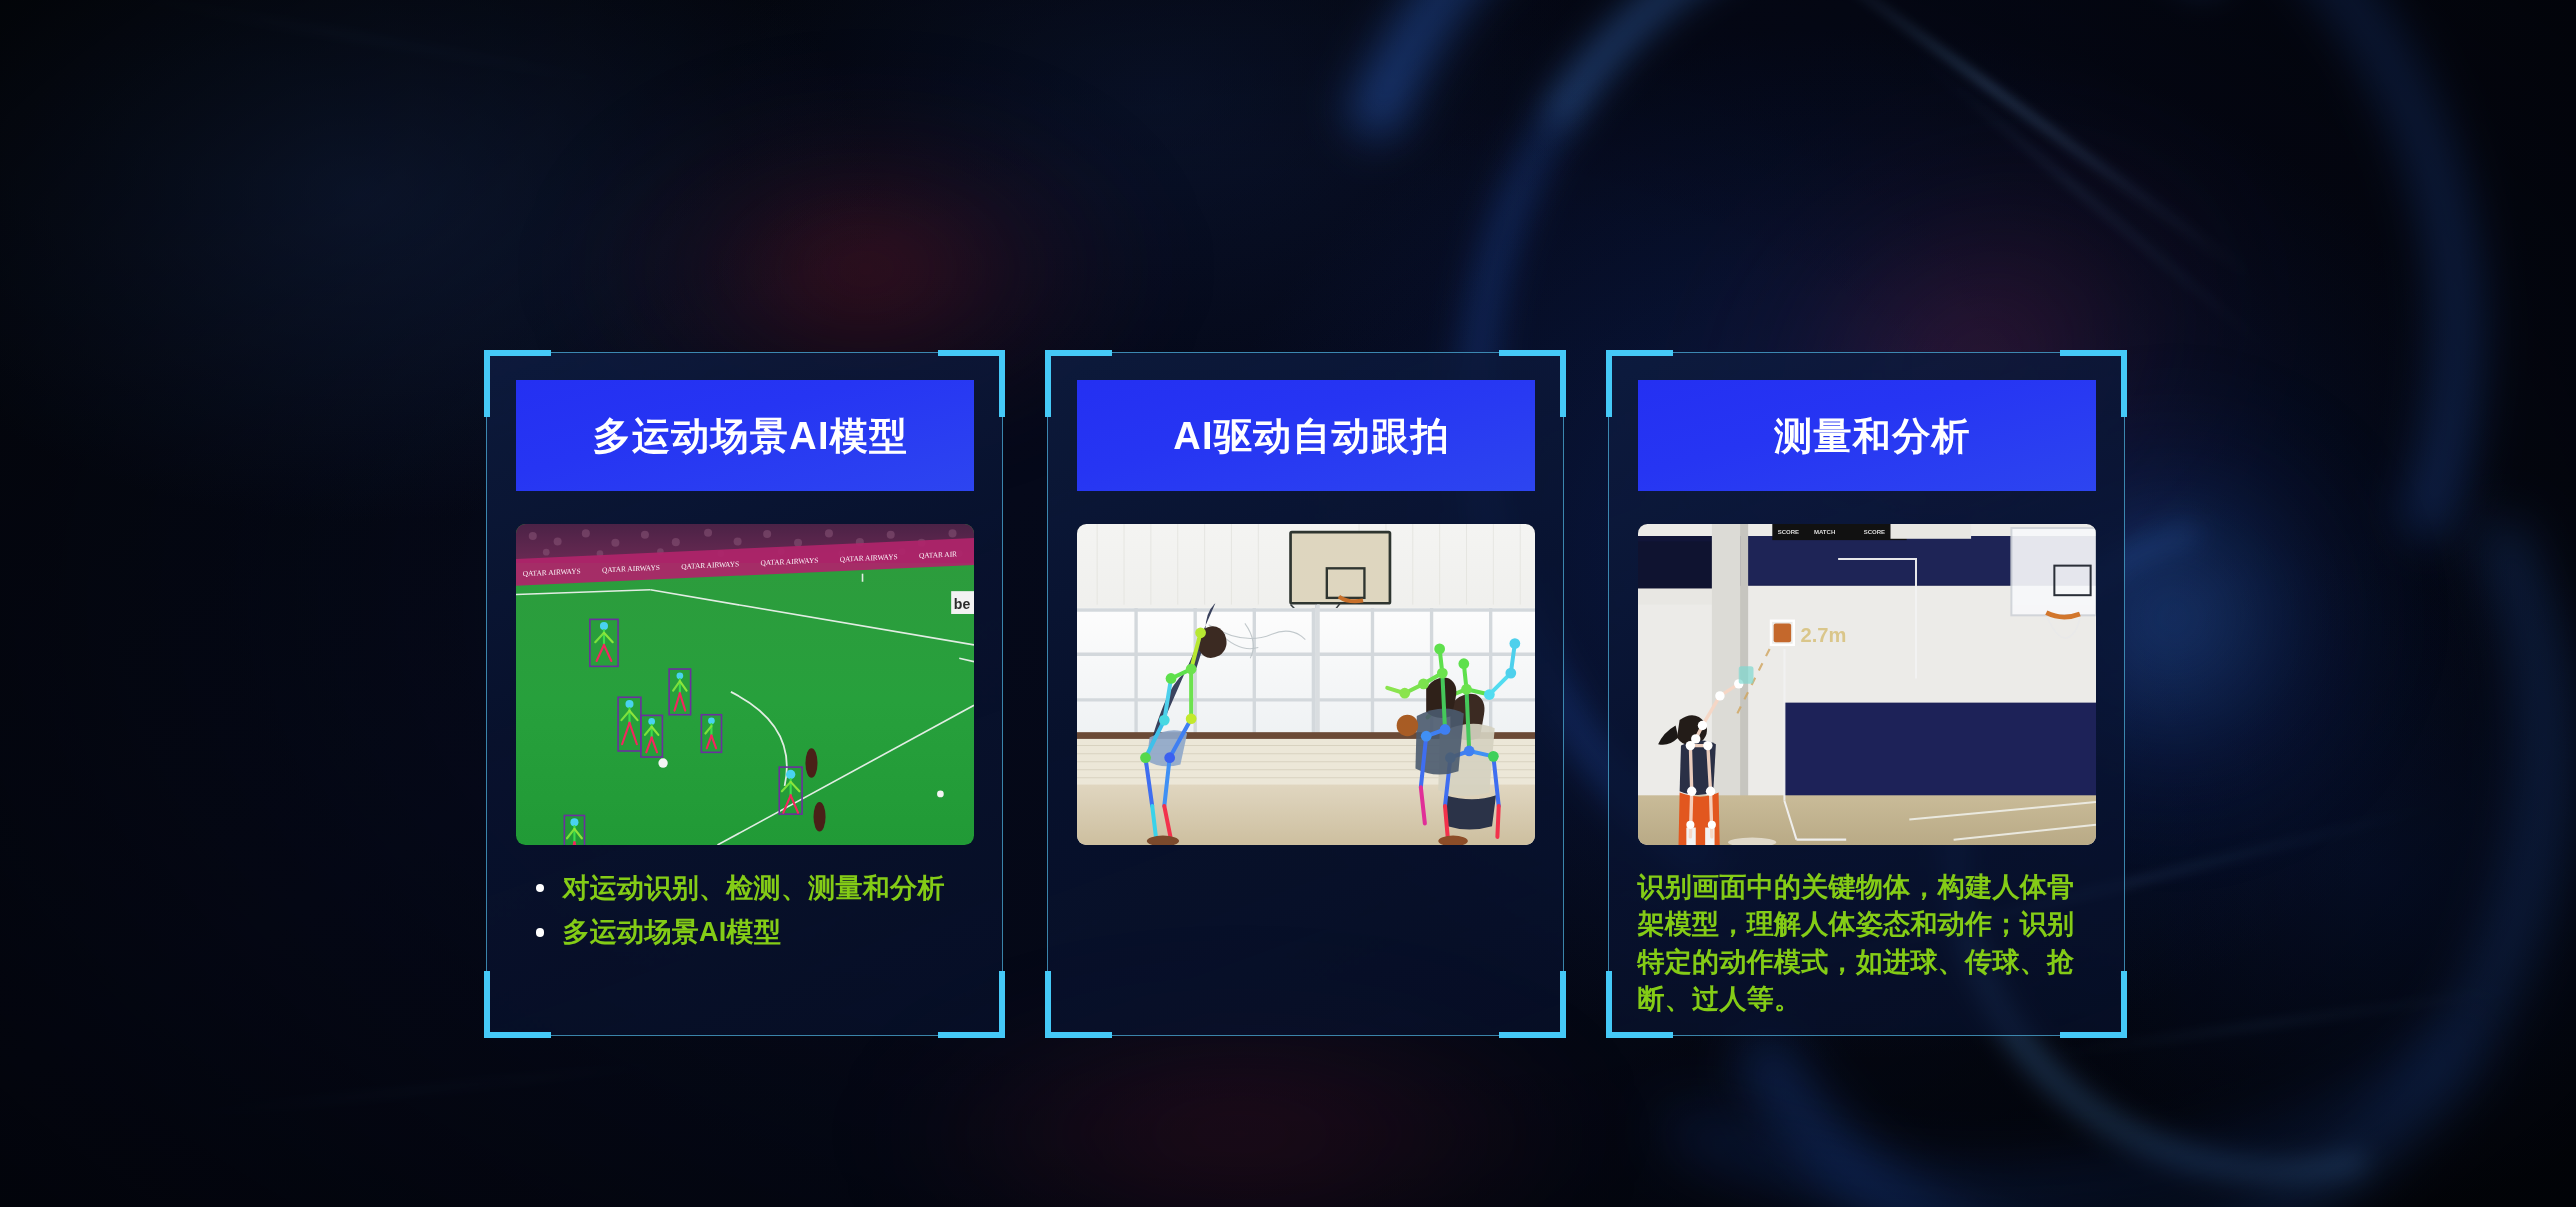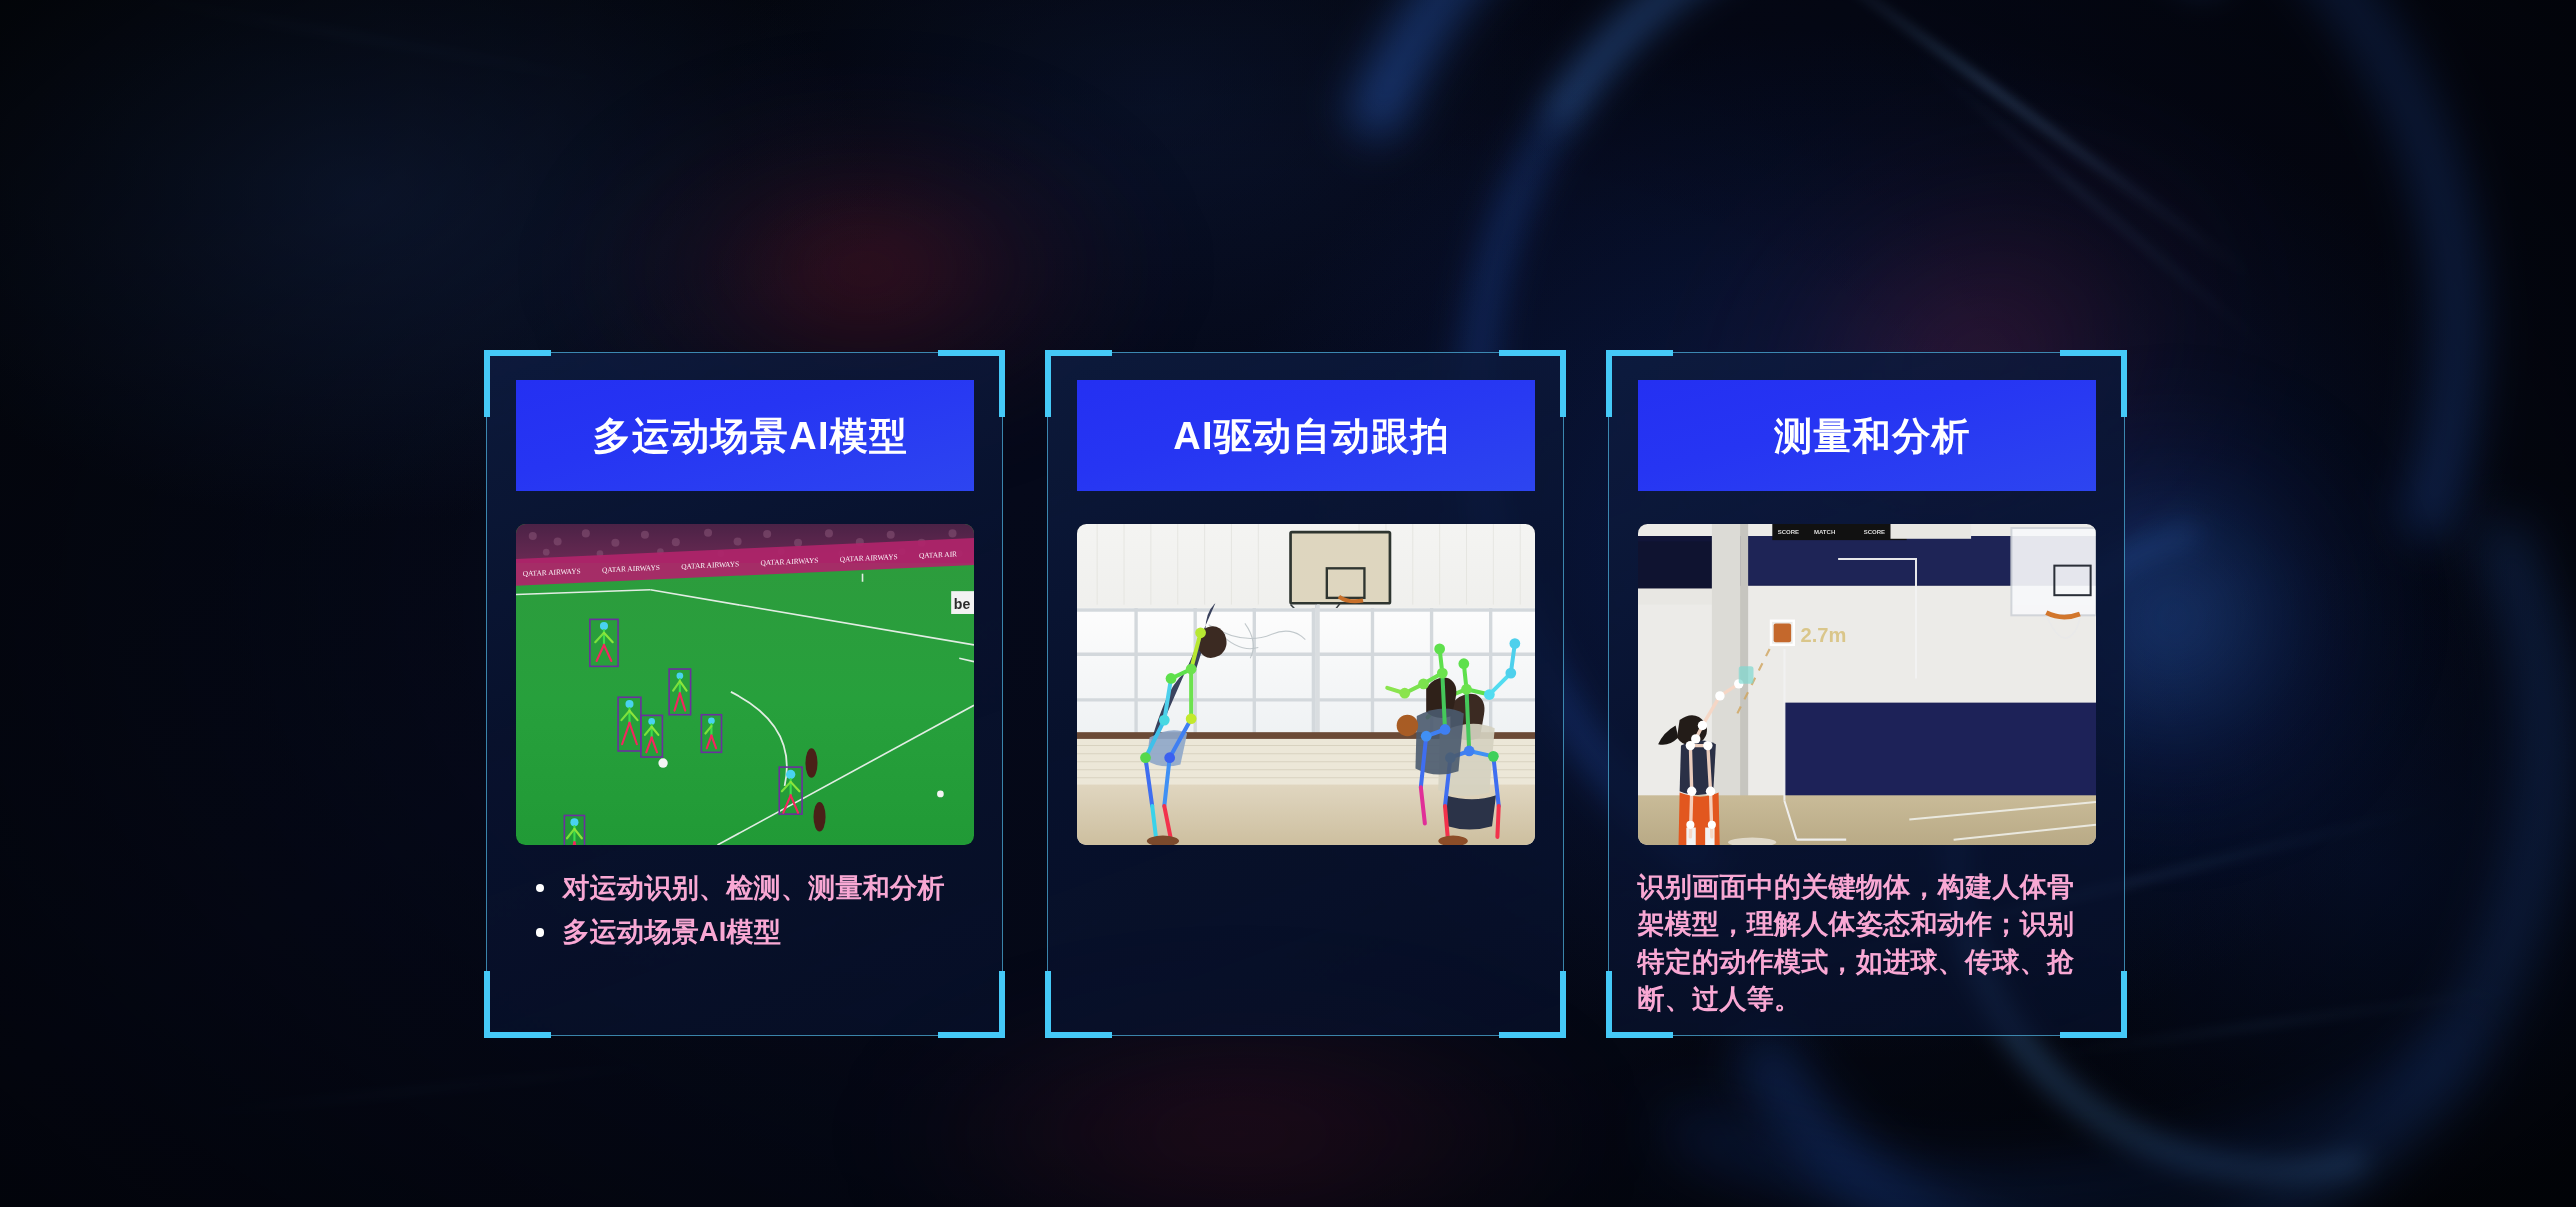--- a/index.html
+++ b/index.html
@@ -138,21 +138,21 @@
   
   .thumb{
     position:absolute; left:29.5px; top:172px; width:458px; height:321px;
     border-radius:9.4px; overflow:hidden; background:#0a0f1e;
   }
   .thumb svg{ display:block; width:100%; height:100%; }
 
   
   .desc{
     position:absolute; left:29.5px; right:27px; top:517px;
-    color:#f9a8d4; font-size:27px; line-height:1.38; font-weight:600;
+    color:#84cc16; font-size:27px; line-height:1.38; font-weight:600;
     letter-spacing:0.3px;
   }
   .desc p{ text-align:left; }
   ul.bullets{ list-style:none; padding-left:16px; }
   ul.bullets li{
     position:relative; padding-left:31px; margin-bottom:6px;
     font-size:27px; line-height:1.42; font-weight:600; white-space:nowrap;
   }
   ul.bullets li::before{
     content:""; position:absolute; left:4px; top:14.8px;

